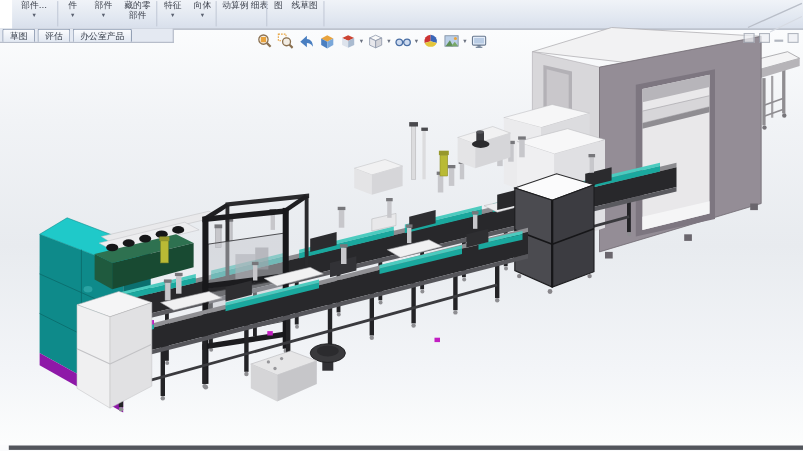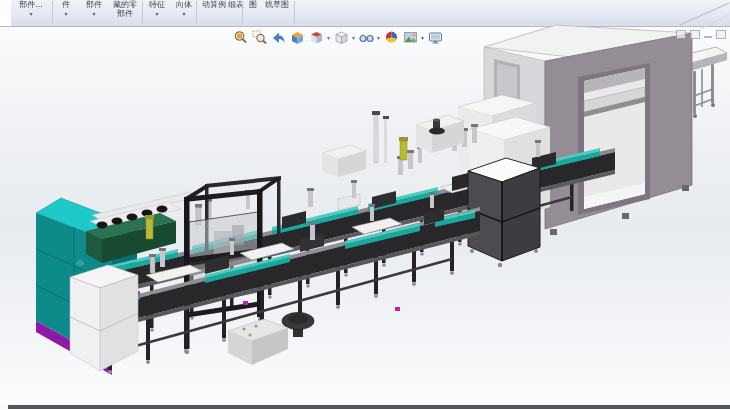--- a/index.html
+++ b/index.html
@@ -59,20 +59,25 @@
     <div class="rbtn" style="left:212px;width:26px"><span>细表</span></div>
     <div class="rbtn" style="left:234px;width:16px"><span>图</span></div>
     <div class="rbtn" style="left:250px;width:32px"><span>线草图</span></div>
     <div class="rsep" style="left:41px"></div>
     <div class="rsep" style="left:131px"></div>
     <div class="rsep" style="left:185px"></div>
     <div class="rsep" style="left:231px"></div>
     <div class="rsep" style="left:283px"></div>
   </div>
 
+  <div id="tabstrip">
+    <div class="tab">草图</div>
+    <div class="tab">评估</div>
+    <div class="tab">办公室产品</div>
+  </div>
 
   <div id="viewport">
 
     <svg id="scene" viewBox="0 0 730 410" xmlns="http://www.w3.org/2000/svg">
 
       <g>
         <line x1="680" y1="24" x2="729" y2="2" stroke="#b9bec8" stroke-width="1.2"></line>
         <line x1="700" y1="28" x2="729" y2="14" stroke="#d6dae2" stroke-width="1"></line>
       </g>
 

